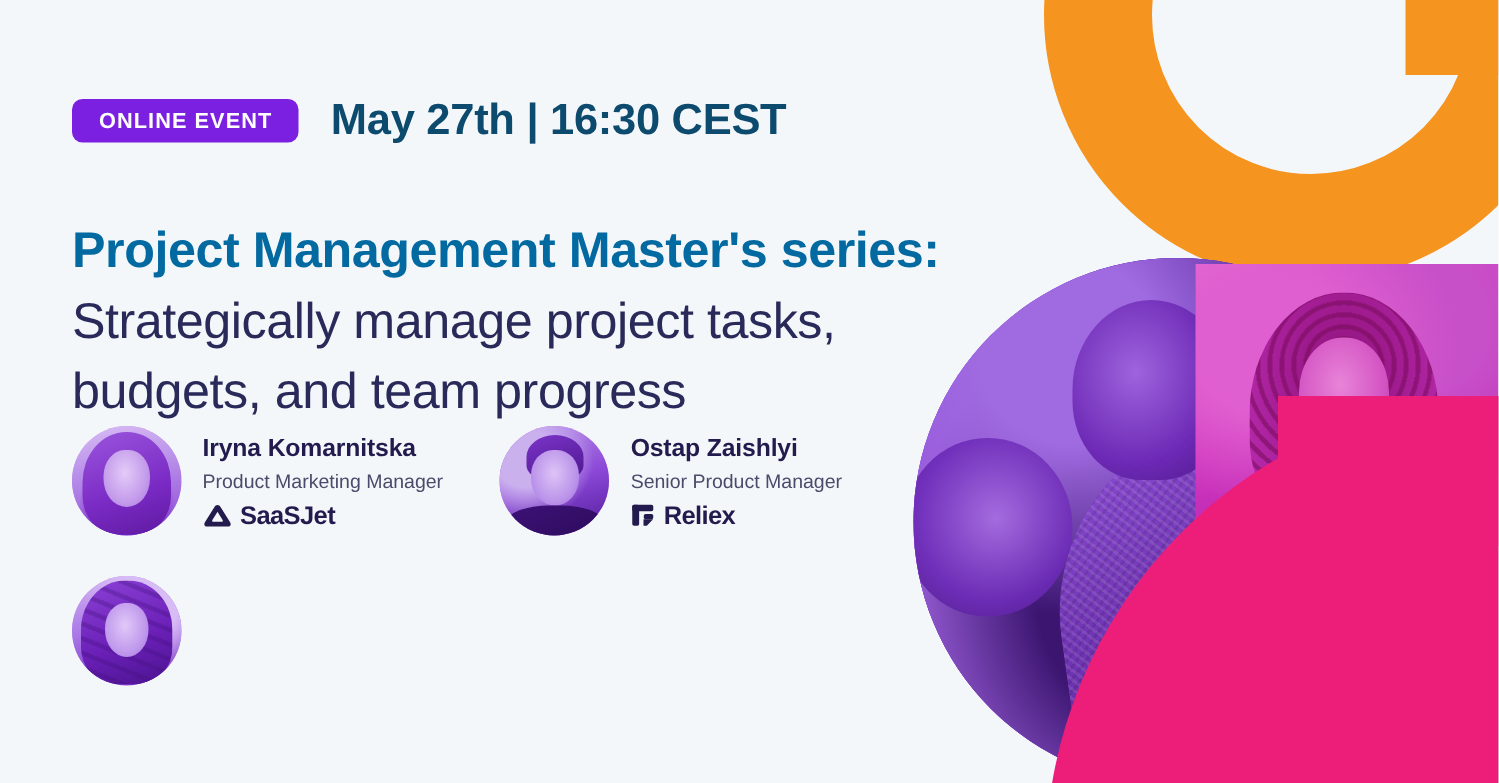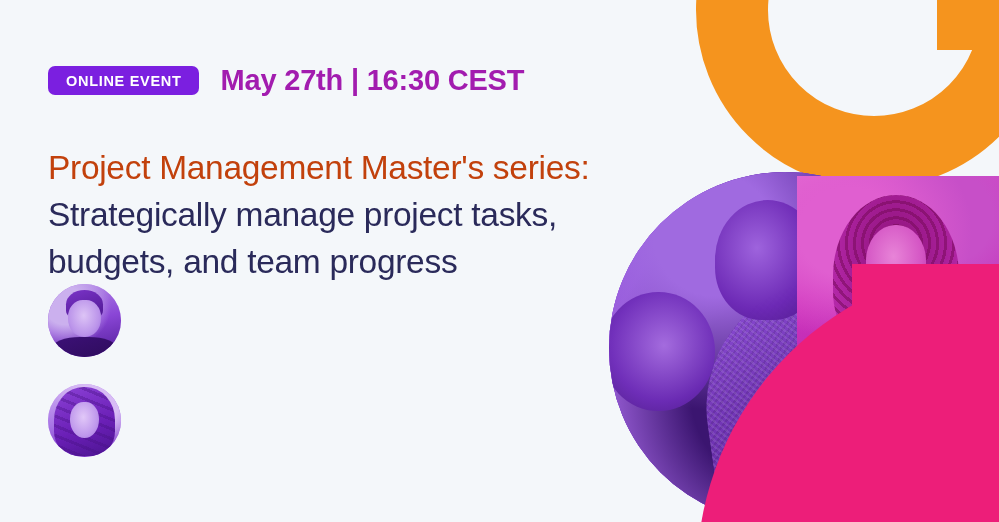--- a/index.html
+++ b/index.html
@@ -192,41 +192,41 @@
     color: #ffffff;
     font-size: 14.5px;
     font-weight: bold;
     letter-spacing: 0.7px;
     padding: 8px 17px 7px 18px;
     border-radius: 7px;
     line-height: 1;
     white-space: nowrap;
   }
   .event-date {
-    color: #a21caf;
+    color: #0c4a6e;
     font-size: 29px;
     font-weight: bold;
     letter-spacing: -0.2px;
     white-space: nowrap;
   }
 
   .headline {
     position: absolute;
     left: 48px;
     top: 122px;
     width: 620px;
     font-size: 33.5px;
     line-height: 47px;
     color: #2A2A5A;
     font-weight: normal;
     letter-spacing: -0.3px;
   }
   .headline .accent {
-    color: #c2410c;
-    font-weight: normal;
+    color: #0369a1;
+    font-weight: bold;
   }
 
   
   .speakers {
     position: absolute;
     left: 48px;
     top: 284px;
     width: 640px;
   }
   .speaker-row {
@@ -396,28 +396,59 @@
       <span class="badge">ONLINE EVENT</span>
       <span class="event-date">May 27th | 16:30 CEST</span>
     </div>
 
     <h1 class="headline"><span class="accent">Project Management Master's series:</span><span> Strategically manage project tasks, budgets, and team progress</span></h1>
 
     <div class="speakers">
 
       <div class="speaker-row">
 
+        <div class="speaker">
+          <div class="sp-avatar av1">
+            <div class="av-bg"></div>
+            <div class="av-hair"></div>
+            <div class="av-face"></div>
+          </div>
+          <div class="sp-info">
+            <div class="sp-name">Iryna Komarnitska</div>
+            <div class="sp-role">Product Marketing Manager</div>
+            <div class="sp-company">
+              <svg class="logo-mark" width="20" height="17" viewBox="0 0 20 17">
+                <path d="M10 1.6 C10.9 1.6 11.5 2.1 11.9 2.8 L18.4 13.2 C19.3 14.7 18.6 16 16.9 16 L3.1 16 C1.4 16 0.7 14.7 1.6 13.2 L8.1 2.8 C8.5 2.1 9.1 1.6 10 1.6 Z" fill="#231B4E"></path>
+                <path d="M10 6.1 L13.4 11.6 C13.8 12.3 13.5 12.9 12.7 12.9 L7.3 12.9 C6.5 12.9 6.2 12.3 6.6 11.6 Z" fill="#F4F7FA"></path>
+              </svg>
+              <span class="sp-company-name">SaaSJet</span>
+            </div>
+          </div>
+        </div>
 
         <div class="speaker">
           <div class="sp-avatar av2">
             <div class="av-bg"></div>
             <div class="av-hair"></div>
             <div class="av-face"></div>
             <div class="av-body"></div>
           </div>
+          <div class="sp-info">
+            <div class="sp-name">Ostap Zaishlyi</div>
+            <div class="sp-role">Senior Product Manager</div>
+            <div class="sp-company">
+              <svg class="logo-mark" width="17" height="17" viewBox="0 0 17 17">
+                <rect x="1.5" y="1.5" width="14" height="4.3" rx="1.2" fill="#231B4E"></rect>
+                <rect x="1.5" y="1.5" width="4.6" height="14" rx="1.2" fill="#231B4E"></rect>
+                <rect x="9.2" y="7.6" width="6.3" height="3.6" rx="1.2" fill="#231B4E"></rect>
+                <path d="M9.0 11.2 L15.4 11.2 L11.2 15.5 L9.0 15.5 Z" fill="#231B4E"></path>
+              </svg>
+              <span class="sp-company-name">Reliex</span>
+            </div>
+          </div>
         </div>
 
       </div>
 
       <div class="speaker-row row2">
 
         <div class="speaker">
           <div class="sp-avatar av3">
             <div class="av-bg"></div>
             <div class="av-hair"></div>

